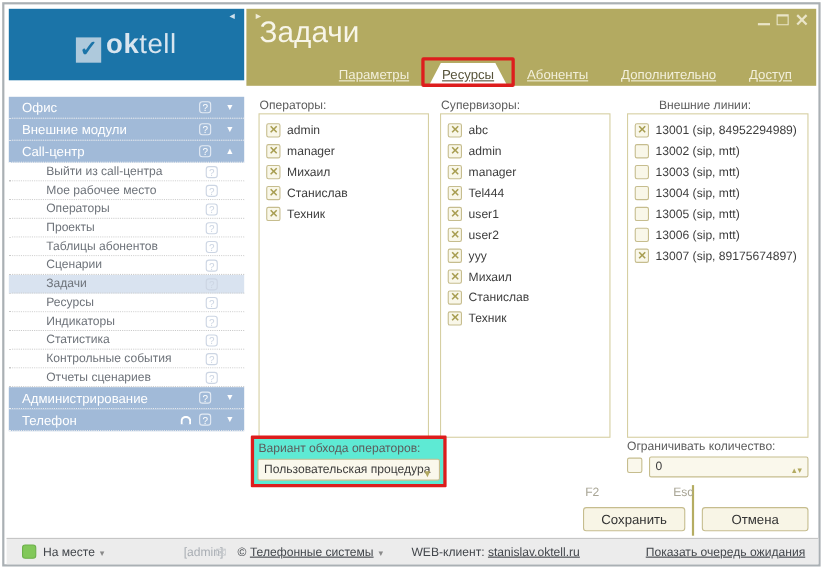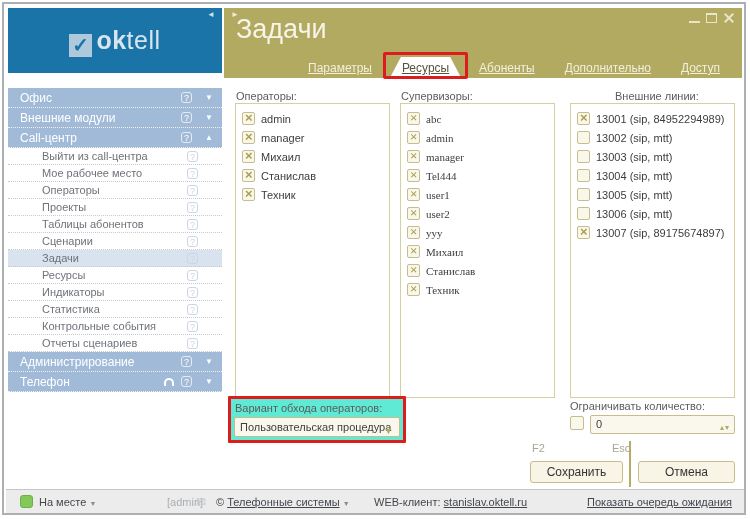--- a/index.html
+++ b/index.html
@@ -313,21 +313,21 @@
         <span>Станислав</span>
       </div>
 
       <div class="lrow">
         <span class="cb on"></span>
         <span>Техник</span>
       </div>
     </div>
 
   <div class="col-label" style="left:401px; top:90px;">Супервизоры:</div>
-  <div class="list-box" style="left:400px; width:155px;font-family:Liberation Serif, serif;">
+  <div class="list-box" style="left:400px; width:155px;">
 
       <div class="lrow">
         <span class="cb on"></span>
         <span>abc</span>
       </div>
 
       <div class="lrow">
         <span class="cb on"></span>
         <span>admin</span>
       </div>
@@ -366,21 +366,21 @@
         <span class="cb on"></span>
         <span>Станислав</span>
       </div>
 
       <div class="lrow">
         <span class="cb on"></span>
         <span>Техник</span>
       </div>
     </div>
 
-  <div class="col-label" style="left:589px; top:90px;padding-left:26px;">Внешние линии:</div>
+  <div class="col-label" style="left:573px; top:90px;padding-left:26px;">Внешние линии:</div>
   <div class="list-box" style="left:570px; width:165px;">
 
       <div class="lrow">
         <span class="cb on"></span>
         <span>13001 (sip, 84952294989)</span>
       </div>
 
       <div class="lrow">
         <span class="cb"></span>
         <span>13002 (sip, mtt)</span>

